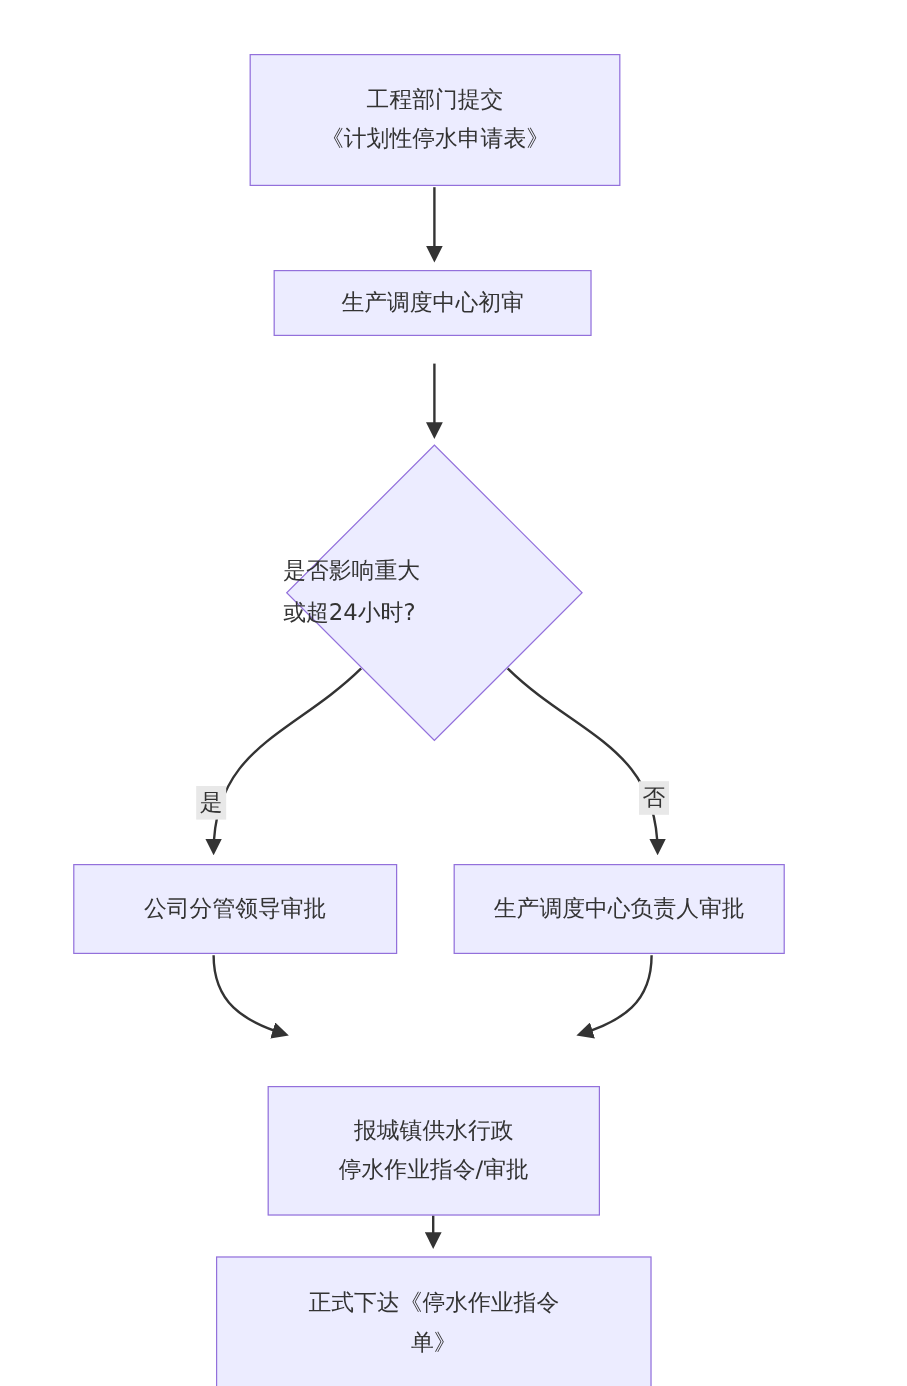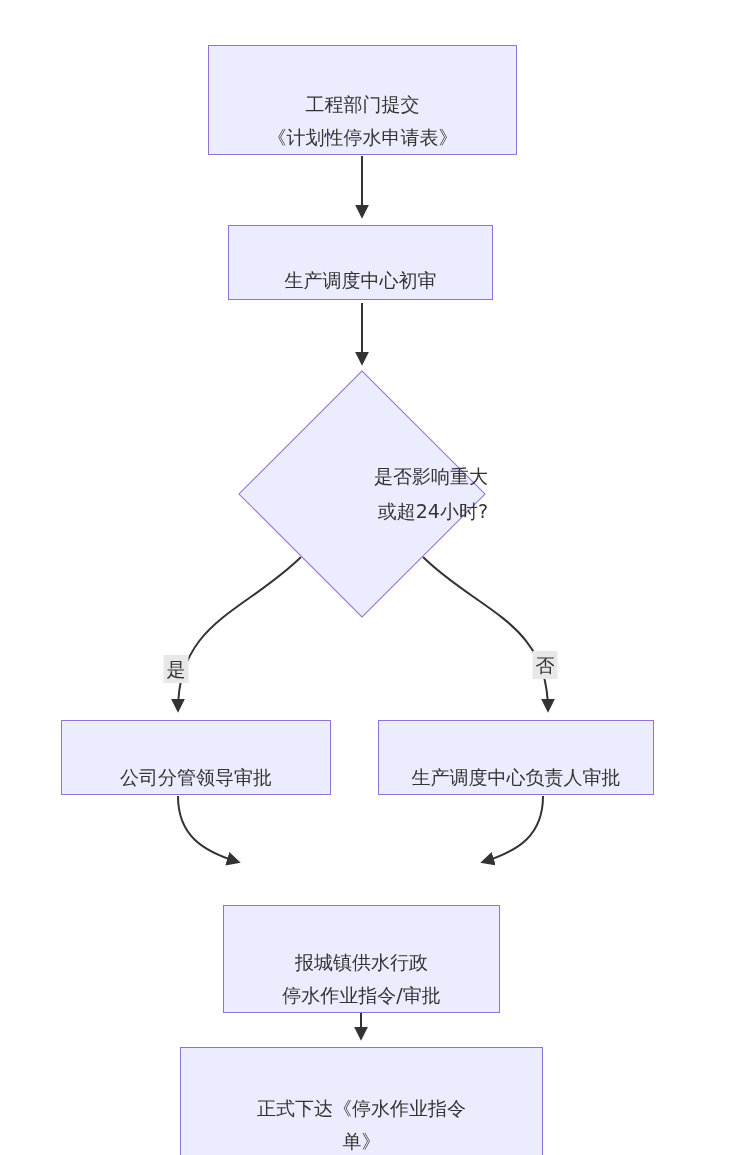--- a/index.html
+++ b/index.html
@@ -5,40 +5,40 @@
   html,body { margin:0; padding:0; }
   body { background:#ffffff; font-family:"DejaVu Sans","Liberation Sans",sans-serif; }
   #canvas {
     position:relative; width:756px; height:1155px;
     background:#ffffff; overflow:hidden;
   }
   #edges { position:absolute; left:0; top:0; width:756px; height:1155px; }
   .node {
     position:absolute; box-sizing:border-box;
     background:#ECECFF; border:1.5px solid #9370DB;
-    display:flex; flex-direction:column; align-items:center; justify-content:flex-end;
+    display:flex; flex-direction:column; align-items:center; justify-content:center;
     text-align:center; color:#333333; font-size:19px; line-height:33px;
   }
   .node span { display:block; white-space:nowrap; }
   #n-submit     { left:208px; top:45px;   width:309px; height:110px; }
-  #n-initial    { left:228px; top:225px;  width:265px; height:75px;font-family:Liberation Mono, monospace;  }
+  #n-initial    { left:228px; top:225px;  width:265px; height:55px;  }
   #n-leader     { left:61px;  top:720px;  width:270px; height:75px;  }
   #n-centerhead { left:378px; top:720px;  width:276px; height:75px;  }
   #n-report     { left:223px; top:905px;  width:277px; height:108px; }
   #n-issue      { left:180px; top:1047px; width:363px; height:112px; }
 
   #n-decision { position:absolute; left:236px; top:372px; width:252px; height:244px; }
   .diamond-bg {
     position:absolute; left:50%; top:50%; width:175px; height:175px;
     transform:translate(-50%,-50%) rotate(45deg);
     background:#ECECFF; border:1.5px solid #9370DB; box-sizing:border-box;
   }
   .diamond-text {
     position:absolute; left:0; top:0; right:0; bottom:0;
-    display:flex; flex-direction:column; align-items:flex-end; justify-content:center;
+    display:flex; flex-direction:column; align-items:flex-start; justify-content:center;
     text-align:center; color:#333333; font-size:19px; line-height:35px;
   }
   .diamond-text span { display:block; white-space:nowrap; }
 
   .edge-label {
     position:absolute; transform:translate(-50%,-50%);
     background:#e8e8e8; color:#333333; font-size:19px; line-height:24px;
     padding:2px 3px;
   }
   #lbl-yes { left:176px; top:669px; }

